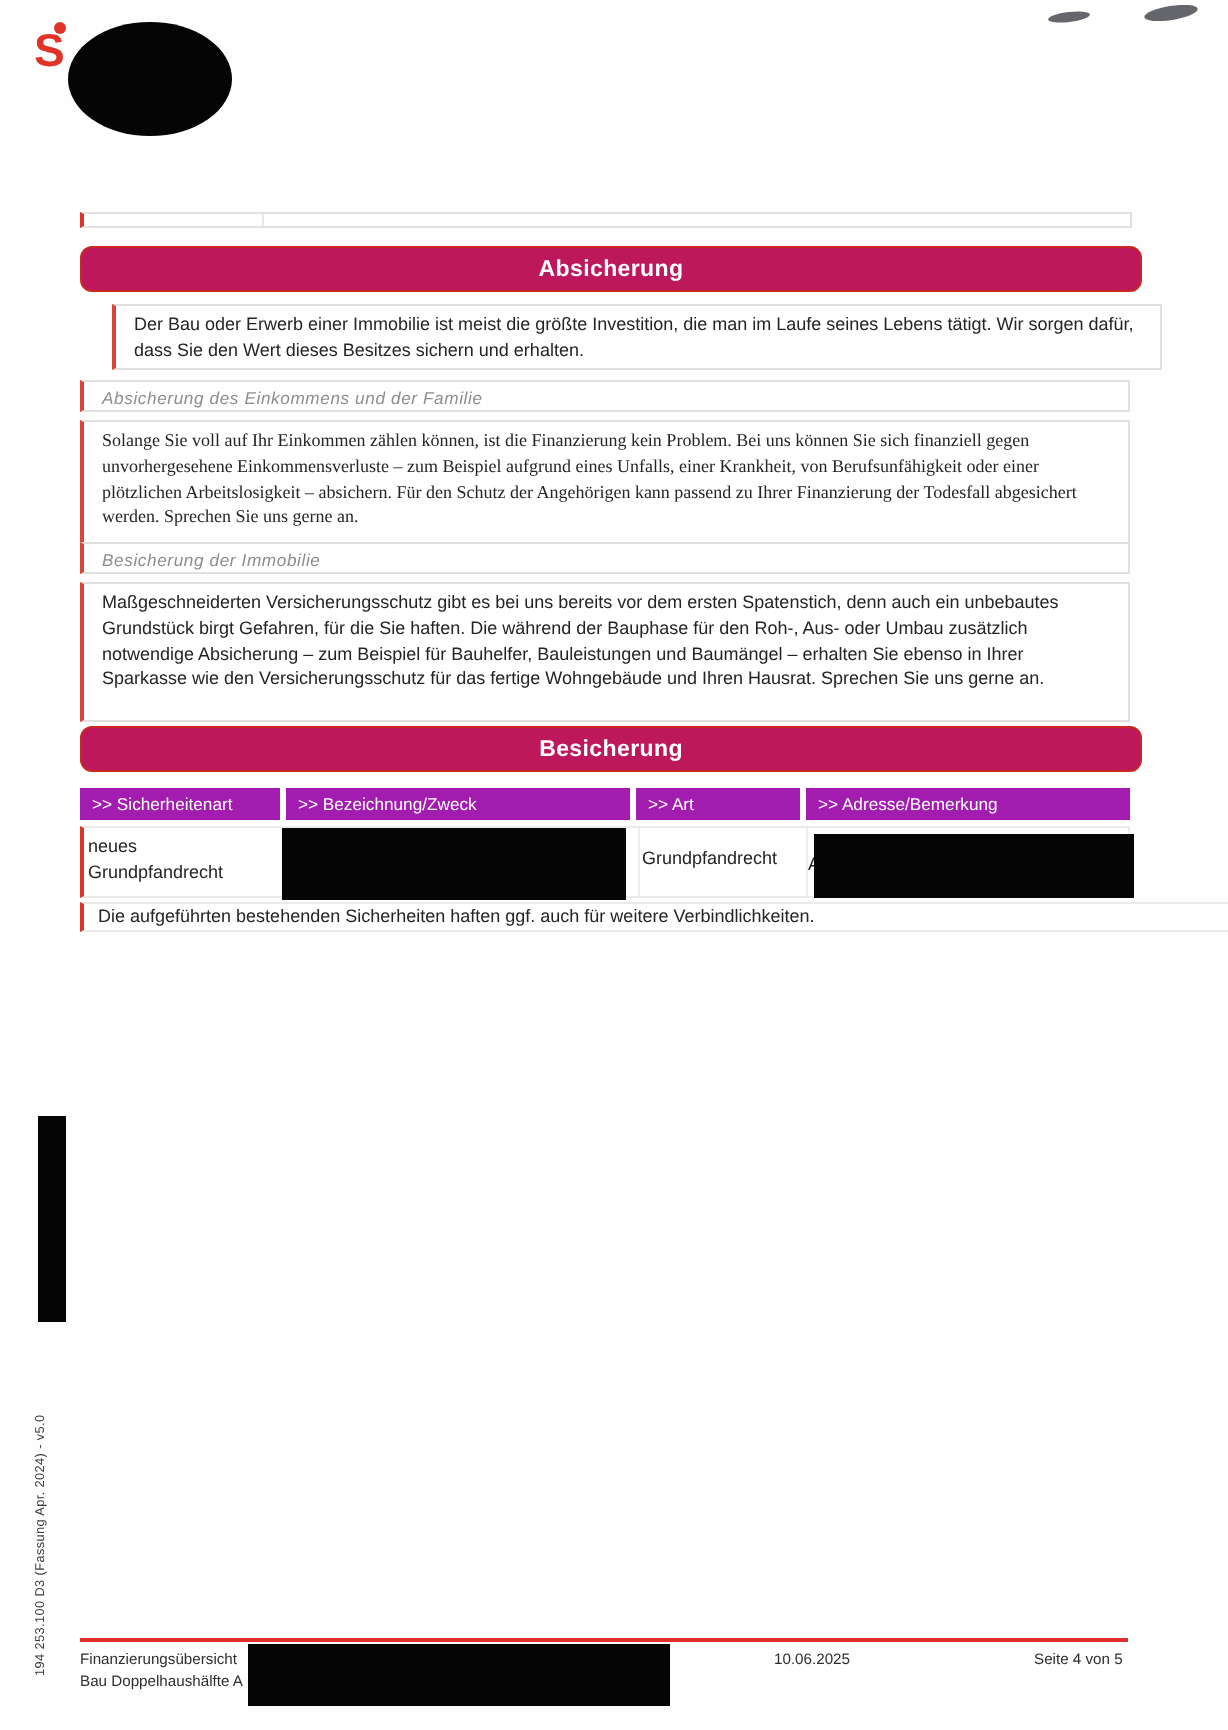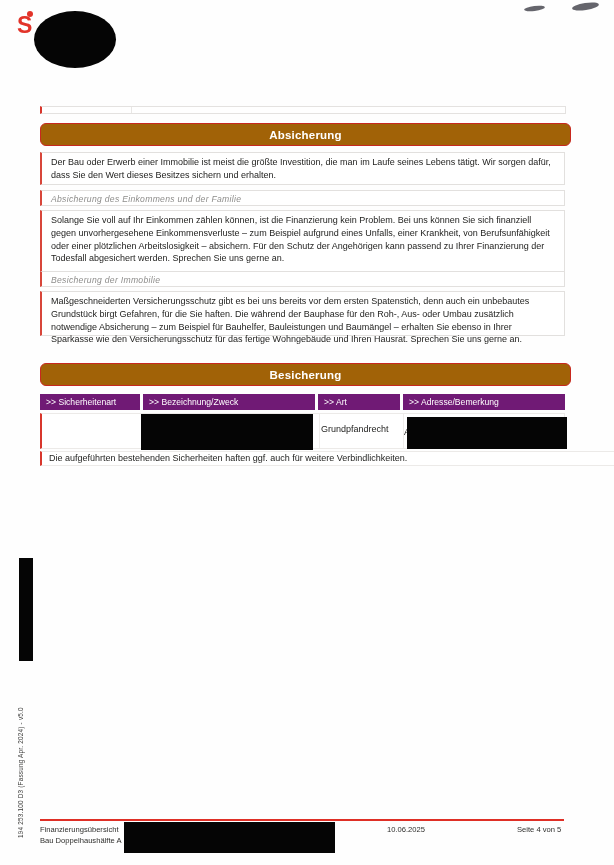--- a/index.html
+++ b/index.html
@@ -12,36 +12,36 @@
   .logo .s{position:absolute;left:0;top:4px;font-size:23px;line-height:26px;font-weight:900;color:#e23329;}
   .logo .dot{position:absolute;left:10px;top:3px;width:6px;height:6px;border-radius:50%;background:#e23329;}
   .oval-redaction{position:absolute;left:34px;top:11px;width:82px;height:57px;background:#050505;border-radius:50%;}
   .smudge{position:absolute;background:#4a4a52;border-radius:50%;opacity:.85;}
   .smudge.s1{left:524px;top:6px;width:21px;height:5px;transform:rotate(-7deg);}
   .smudge.s2{left:572px;top:3px;width:27px;height:7px;transform:rotate(-9deg);}
   
   .sliver{position:absolute;left:40px;top:106px;width:523px;height:6px;background:#fff;
     border:1px solid #e4e2e0;border-left:2px solid #d8362c;}
   .sliver .div{position:absolute;left:89px;top:0;width:1px;height:100%;background:#e9e7e5;}
-  .redbar{position:absolute;left:40px;width:531px;height:23px;background:#a16207;
+  .redbar{position:absolute;left:40px;width:531px;height:23px;background:#be185d;
     border:1px solid #c8281f;border-radius:6px;color:#fff;font-weight:bold;font-size:11.5px;
     text-align:center;line-height:22px;letter-spacing:.2px;box-sizing:border-box;}
   .bar-absicherung{top:123px;}
   .bar-besicherung{top:363px;}
   .cbox{position:absolute;left:40px;width:525px;background:#fff;border:1px solid #e2e0de;
     border-left:2px solid #d8463a;box-sizing:border-box;padding:3px 9px 0 9px;}
   .cbox.body{font-size:9px;line-height:12.8px;color:#242422;}
   .cbox.sub{font-size:8.6px;color:#8e8d8b;letter-spacing:.3px;font-style:italic;}
-  .box-intro{top:152px;height:33px;}
+  .box-intro{top:152px;height:33px;margin-left:16px;}
   .box-sub1{top:190px;height:16px;}
-  .box-para1{top:210px;height:71px;}
+  .box-para1{top:210px;height:71px;font-family:Liberation Serif, serif;}
   .box-sub2{top:271px;height:16px;}
-  .box-para2{top:291px;height:45px;}
+  .box-para2{top:291px;height:70px;}
   
-  .th{position:absolute;top:394px;height:16px;background:#701a75;color:#fff;
+  .th{position:absolute;top:394px;height:16px;background:#a21caf;color:#fff;
     font-size:8.6px;line-height:16px;padding-left:6px;box-sizing:border-box;}
   .th.h1{left:40px;width:100px;}
   .th.h2{left:143px;width:172px;}
   .th.h3{left:318px;width:82px;}
   .th.h4{left:403px;width:162px;}
   .trow{position:absolute;left:40px;top:413px;width:525px;height:36px;background:#fff;
     border:1px solid #eceae8;border-left:2px solid #d8362c;box-sizing:border-box;}
   .trow .vdiv{position:absolute;top:0;width:1px;height:100%;background:#efedeb;}
   .cell-text{position:absolute;font-size:9px;line-height:12.5px;color:#242422;}
   .cell-sicherheit{left:44px;top:417px;width:92px;}
@@ -98,20 +98,21 @@
   <div class="th h1">&gt;&gt; Sicherheitenart</div>
   <div class="th h2">&gt;&gt; Bezeichnung/Zweck</div>
   <div class="th h3">&gt;&gt; Art</div>
   <div class="th h4">&gt;&gt; Adresse/Bemerkung</div>
 
   <div class="trow">
     <span class="vdiv" style="left:101px"></span>
     <span class="vdiv" style="left:277px"></span>
     <span class="vdiv" style="left:361px"></span>
   </div>
+  <div class="cell-text cell-sicherheit">neues Grundpfandrecht</div>
   <div class="cell-text cell-art">Grundpfandrecht</div>
   <div class="cell-text cell-adresse">A</div>
   <div class="redact r-bez"></div>
   <div class="redact r-adr"></div>
 
   <div class="tnote">Die aufgeführten bestehenden Sicherheiten haften ggf. auch für weitere Verbindlichkeiten.</div>
 
   <div class="bar-redaction"></div>
   <div class="form-code">194 253.100 D3 (Fassung Apr. 2024) - v5.0</div>
 

